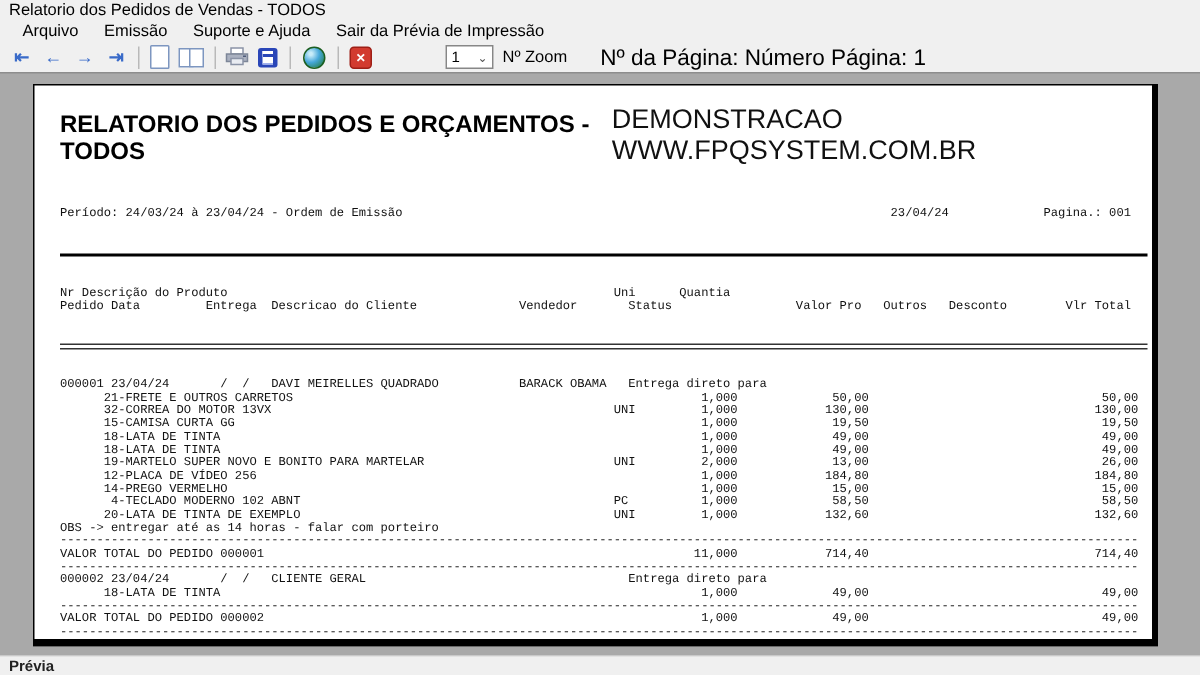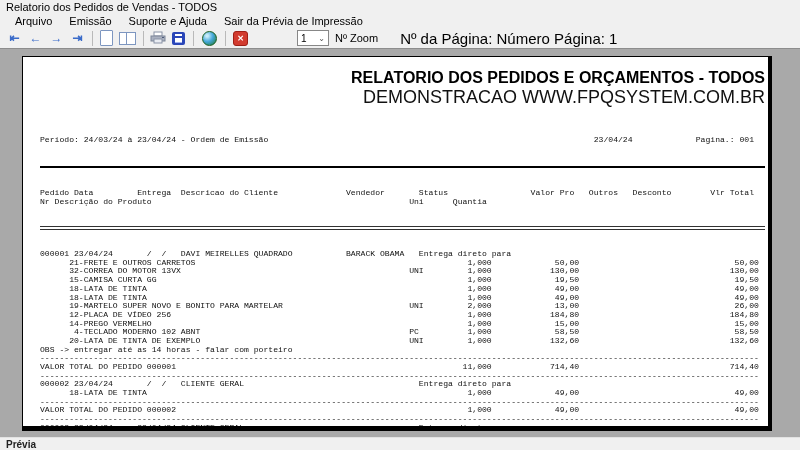--- a/index.html
+++ b/index.html
@@ -31,21 +31,21 @@
              display:flex; align-items:center; justify-content:space-between; padding:0 3px; margin-left:46px; }
   .zoombox .chev { font-size:8px; color:#555; }
   .tlabel { font-size:11px; margin-left:6px; }
   .plabel { font-size:15px; margin-left:22px; }
 
   .preview { position:relative; height:388px; background:#a9a9a9; border-top:1px solid #8d8d8d; overflow:hidden; }
   .page { position:absolute; left:22px; top:7px; width:745px; height:369px; background:#fff;
           border:1px solid #000; border-right-width:4px; border-bottom-width:5px; overflow:hidden; }
   .page-inner { padding:7px 0 0 17px; }
 
-  .rpt-head { display:flex; justify-content:space-between; align-items:flex-end; width:725px; margin-top:5px;flex-direction:column; }
+  .rpt-head { display:flex; justify-content:space-between; align-items:flex-end; width:725px; margin-top:5px; }
   .rpt-title { font-size:16px; font-weight:bold; letter-spacing:0px; }
   .rpt-demo  { font-size:18px; color:#111; }
 
   .rpt { font-family:"Liberation Mono","DejaVu Sans Mono",monospace; font-size:8.1px; line-height:8.7px;
          white-space:pre; color:#111; margin-top:11px; }
   .rpt .ln { height:8.7px; }
   .rpt .b, .rpt b { font-weight:normal; }
   .rule1 { width:725px; height:2px; background:#000; margin:3px 0 4px; }
   .rule2 { width:725px; height:2px; border-top:1px solid #333; border-bottom:1px solid #333; margin:2px 0 3px; }
 
@@ -121,21 +121,21 @@
 <div class="preview">
   <div class="page">
     <div class="page-inner">
       <div class="rpt-head">
         <span class="rpt-title">RELATORIO DOS PEDIDOS E ORÇAMENTOS - TODOS</span>
         <span class="rpt-demo">DEMONSTRACAO WWW.FPQSYSTEM.COM.BR</span>
       </div>
       <div class="rpt">
         <div class="ln b" id="periodo-line">Período: 24/03/24 à 23/04/24 - Ordem de Emissão                                                                   23/04/24             Pagina.: 001 </div>
         <div class="rule1"></div>
-        <div id="hdr-lines"><div class="ln">Pedido Data         Entrega  Descricao do Cliente              Vendedor       Status                 Valor Pro   Outros   Desconto        Vlr Total </div><div class="ln">Nr Descrição do Produto                                                     Uni      Quantia                                                        </div></div>
+        <div id="hdr-lines"><div class="ln">Nr Descrição do Produto                                                     Uni      Quantia                                                        </div><div class="ln">Pedido Data         Entrega  Descricao do Cliente              Vendedor       Status                 Valor Pro   Outros   Desconto        Vlr Total </div></div>
         <div class="rule2"></div>
         <div id="report-body"><div class="ln">000001 <b>23/04/24</b>       /  /   DAVI MEIRELLES QUADRADO           BARACK OBAMA   Entrega direto para                                                   </div><div class="ln">      21-FRETE E OUTROS CARRETOS                                                        1,000             50,00                                50,00</div><div class="ln">      32-CORREA DO MOTOR 13VX                                               UNI         1,000            130,00                               130,00</div><div class="ln">      15-CAMISA CURTA GG                                                                1,000             19,50                                19,50</div><div class="ln">      18-LATA DE TINTA                                                                  1,000             49,00                                49,00</div><div class="ln">      18-LATA DE TINTA                                                                  1,000             49,00                                49,00</div><div class="ln">      19-MARTELO SUPER NOVO E BONITO PARA MARTELAR                          UNI         2,000             13,00                                26,00</div><div class="ln">      12-PLACA DE VÍDEO 256                                                             1,000            184,80                               184,80</div><div class="ln">      14-PREGO VERMELHO                                                                 1,000             15,00                                15,00</div><div class="ln">       4-TECLADO MODERNO 102 ABNT                                           PC          1,000             58,50                                58,50</div><div class="ln">      20-LATA DE TINTA DE EXEMPLO                                           UNI         1,000            132,60                               132,60</div><div class="ln b">OBS -&gt; entregar até as 14 horas - falar com porteiro</div><div class="ln">----------------------------------------------------------------------------------------------------------------------------------------------------</div><div class="ln b">VALOR TOTAL DO PEDIDO 000001                                                           11,000            714,40                               714,40</div><div class="ln">----------------------------------------------------------------------------------------------------------------------------------------------------</div><div class="ln">000002 <b>23/04/24</b>       /  /   CLIENTE GERAL                                    Entrega direto para                                                   </div><div class="ln">      18-LATA DE TINTA                                                                  1,000             49,00                                49,00</div><div class="ln">----------------------------------------------------------------------------------------------------------------------------------------------------</div><div class="ln b">VALOR TOTAL DO PEDIDO 000002                                                            1,000             49,00                                49,00</div><div class="ln">----------------------------------------------------------------------------------------------------------------------------------------------------</div><div class="ln">000003 <b>23/04/24</b>     23/04/24 CLIENTE GERAL                                    Entrega direto para                                                   </div><div class="ln">      19-MARTELO SUPER NOVO E BONITO PARA MARTELAR                          UNI         1,000             13,00                                13,00</div></div>
       </div>
     </div>
   </div>
 </div>
 
 <div class="statusbar">Prévia</div>
 
 </body></html>

